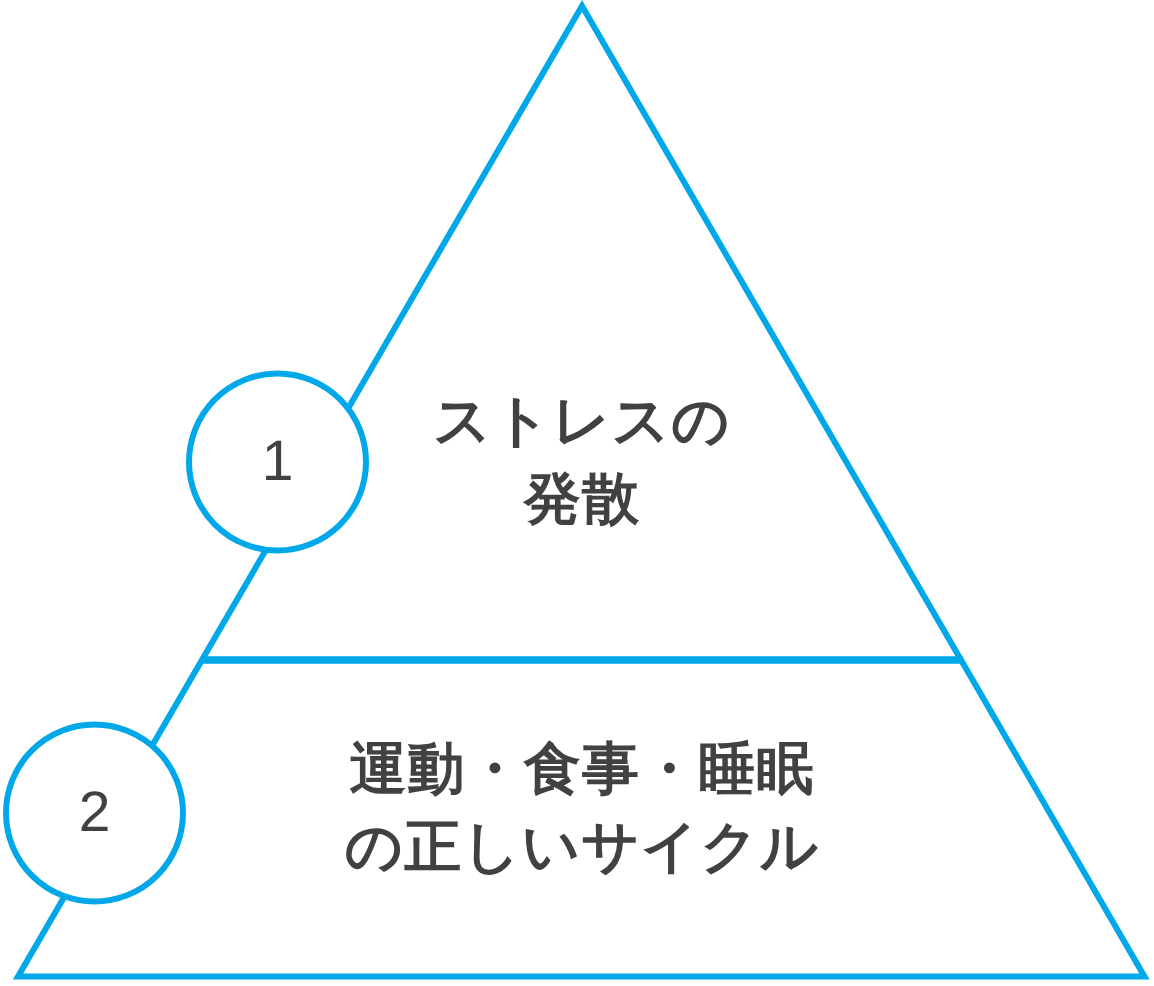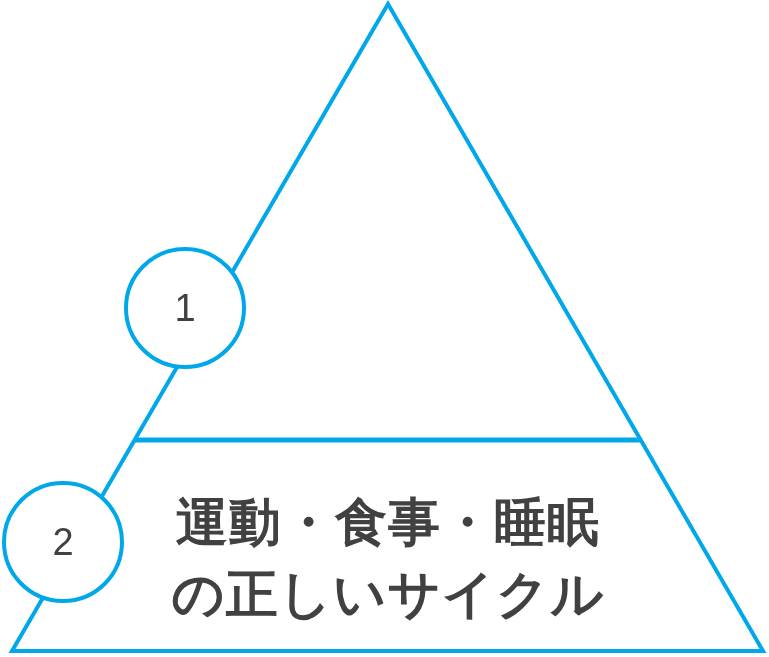--- a/index.html
+++ b/index.html
@@ -38,21 +38,21 @@
   #tier-1-label {
     left: 188px;
     top: 255px;
     width: 400px;
     font-size: 38px;
   }
   #tier-2-label {
     left: 108px;
     top: 487px;
     width: 560px;
-    font-size: 52px;
+    font-size: 38px;
   }
   .badge-number {
     position: absolute;
     width: 122px;
     height: 122px;
     line-height: 122px;
     text-align: center;
     color: #414141;
     font-size: 38px;
     font-weight: normal;
@@ -74,17 +74,19 @@
 
     <circle cx="185" cy="308" r="59" fill="#ffffff" stroke="#00A8EA" stroke-width="4"></circle>
 
     <circle cx="63" cy="542" r="59" fill="#ffffff" stroke="#00A8EA" stroke-width="4"></circle>
   </svg>
 
   <div class="badge-number" id="badge-number-1">1</div>
 
   <div class="badge-number" id="badge-number-2">2</div>
 
+  <div class="tier-label" id="tier-1-label">ストレスの
+発散</div>
 
   <div class="tier-label" id="tier-2-label">運動・食事・睡眠
 の正しいサイクル</div>
 
 </div>
 
 </body></html>

